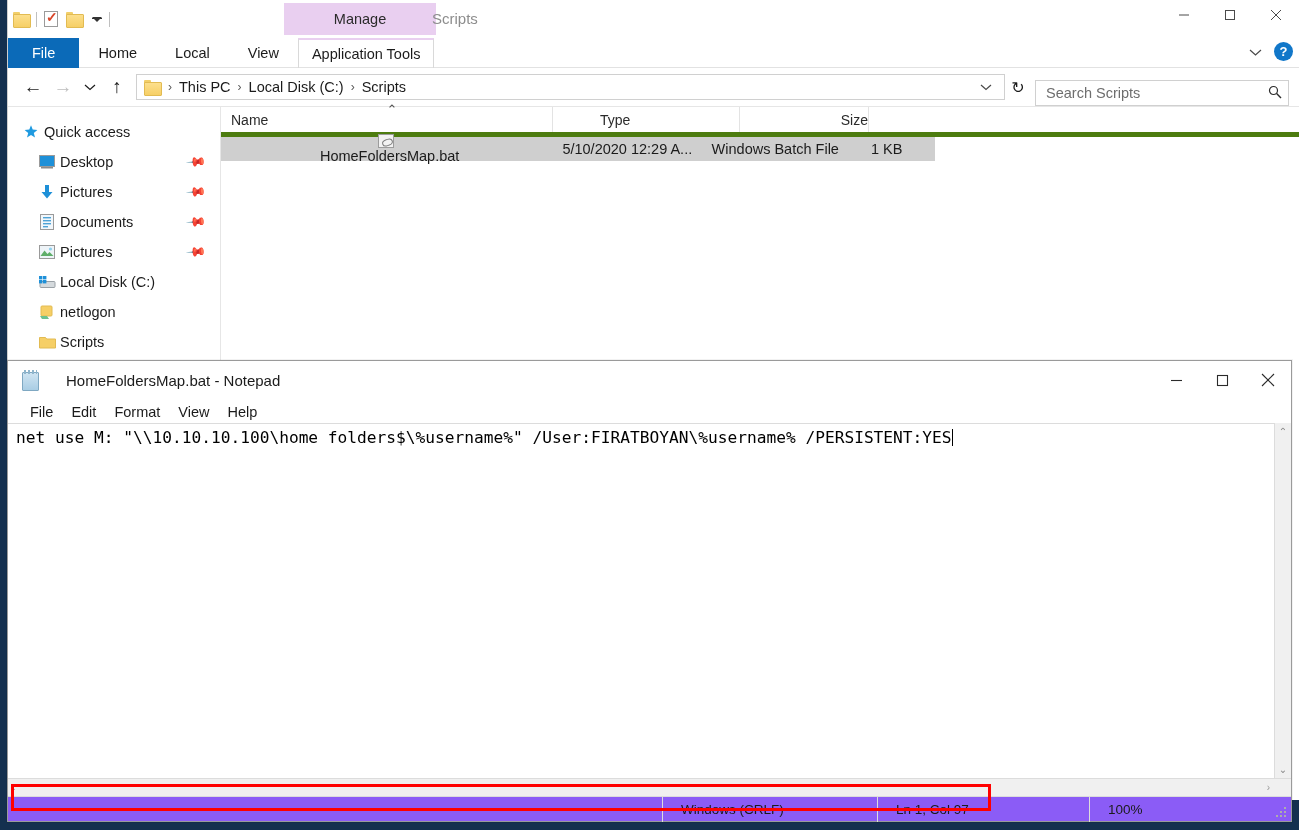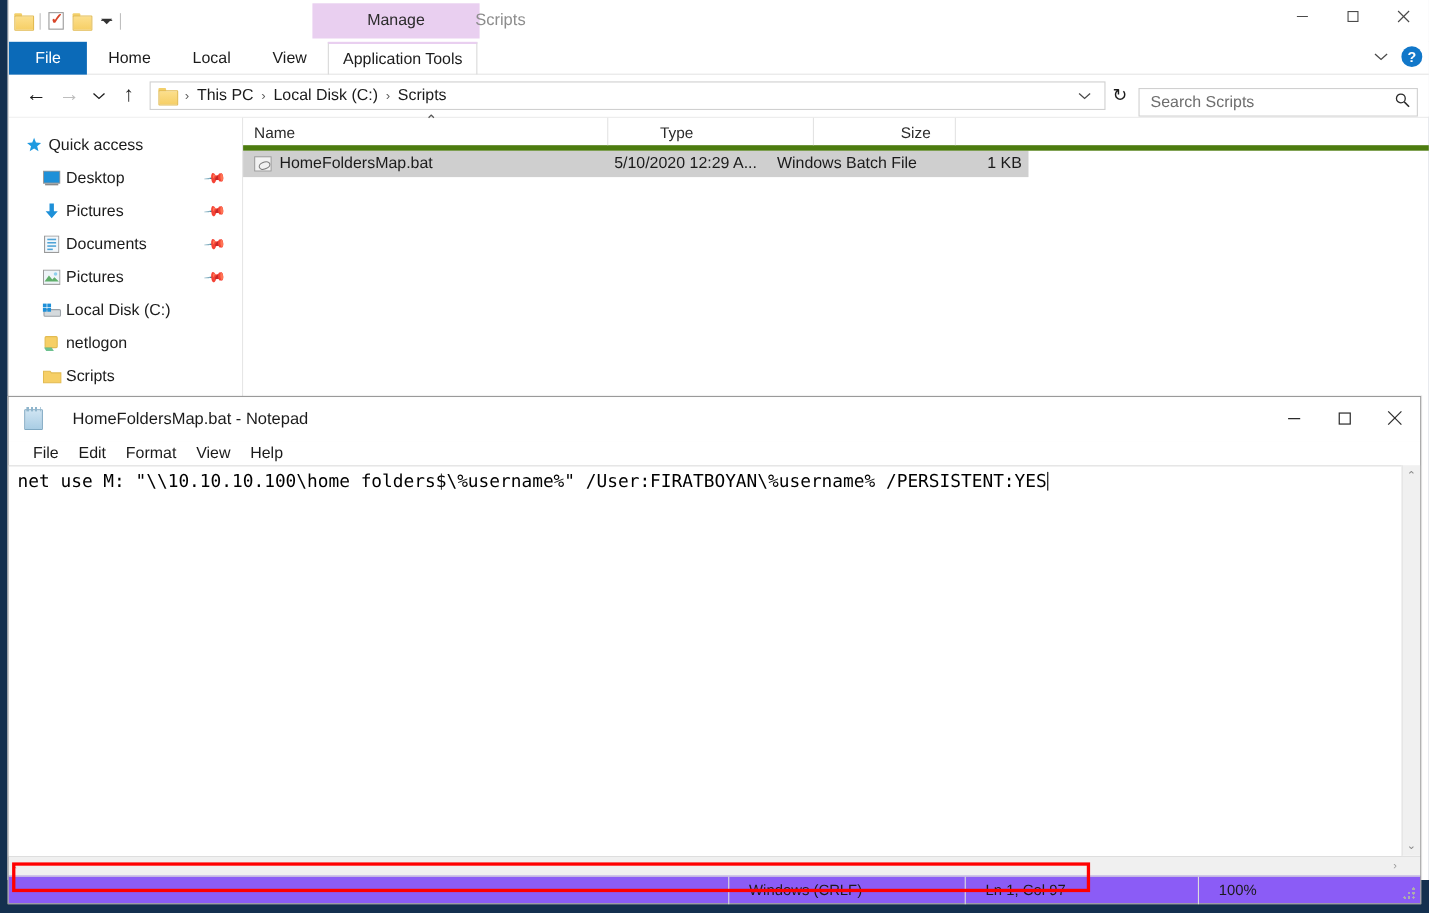--- a/index.html
+++ b/index.html
@@ -114,27 +114,27 @@
   .col-head .ch {
     font-size: 14px; color: #2b2b2b; display: flex; align-items: center;
     border-right: 1px solid #e3e3e3; padding-left: 10px; position: relative;
   }
   .col-head .ch.sorted::after {
     content: "⌃"; position: absolute; left: 50%; top: -5px; font-size: 13px; color: #555;
   }
   .col-name { width: 332px; }
   .col-date { width: 150px; }
   .col-type { width: 150px; }
-  .col-size { width: 92px; justify-content: center; padding-right: 0; }
+  .col-size { width: 92px; justify-content: flex-end; padding-right: 0; }
   .col-size span { }
   .frow {
     display: flex; height: 24px; align-items: center; background: #cfcfcf;
     width: 714px; font-size: 14.5px; color: #1b1b1b;
   }
-  .frow .c { padding-left: 10px; display:flex; align-items:center; }
+  .frow .c { padding-left: 10px; display:flex; align-items:center;flex-direction:column; }
   .bat-ico {
     width: 16px; height: 14px; background: #f2f2f2; border: 1px solid #9c9c9c;
     margin-right: 7px; position: relative; flex: none;
   }
   .bat-ico::after {
     content:""; position:absolute; left:3px; top:4px; width:9px; height:5px;
     border: 1.5px solid #7c7c7c; border-radius: 50%/60%; transform: rotate(-20deg);
   }
   .frow .c.size { justify-content: flex-end; padding-right: 6px; padding-left:0; }
 

